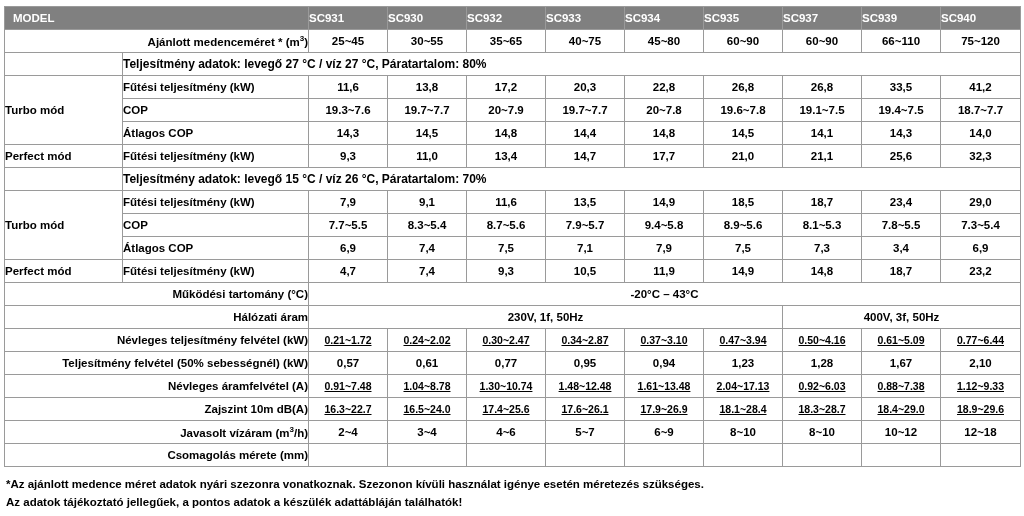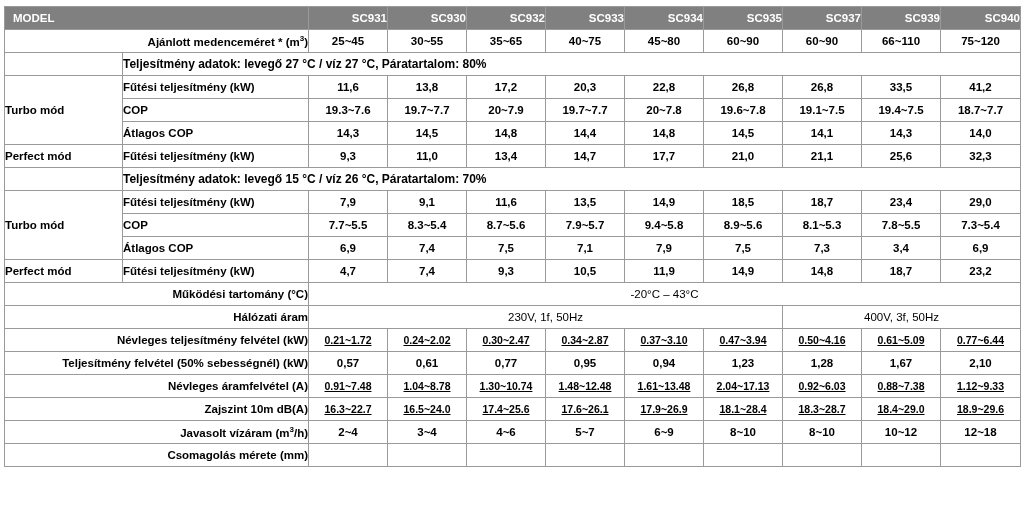--- a/index.html
+++ b/index.html
@@ -30,21 +30,21 @@
     border: 1px solid #9a9a9a;
     padding: 0;
     height: 22px;
     vertical-align: middle;
   }
   .hdr-row td {
     background: #808080;
     color: #ffffff;
     font-weight: bold;
     font-size: 11.5px;
-    text-align: right;
+    text-align: left;
     height: 21px;
     border-color: #808080;
   }
   .hdr-row td.model-label {
     text-align: left;
     padding-left: 8px;
   }
   .lbl {
     text-align: right;
     padding-left: 8px;
@@ -68,21 +68,21 @@
     text-decoration: underline;
   }
   .band {
     text-align: left;
     padding-left: 10px;
     font-weight: bold;
     font-size: 12px;
   }
   .ctr-span {
     text-align: center;
-    font-weight: normal;
+    font-weight: bold;
     font-size: 11.5px;
   }
   .rowgroup-label {
     text-align: left;
     padding-left: 8px;
     font-weight: bold;
     font-size: 11.5px;
     vertical-align: middle;
   }
   .footnote {
@@ -325,14 +325,16 @@
           <td class="val"></td>
           <td class="val"></td>
           <td class="val"></td>
           <td class="val"></td>
           <td class="val"></td>
         </tr>
       </tbody>
   </table>
 
   <div class="footnote">
+    <div>*Az ajánlott medence méret adatok nyári szezonra vonatkoznak. Szezonon kívüli használat igénye esetén méretezés szükséges.</div>
+    <div>Az adatok tájékoztató jellegűek, a pontos adatok a készülék adattábláján találhatók!</div>
   </div>
 </div>
 
 </body></html>

